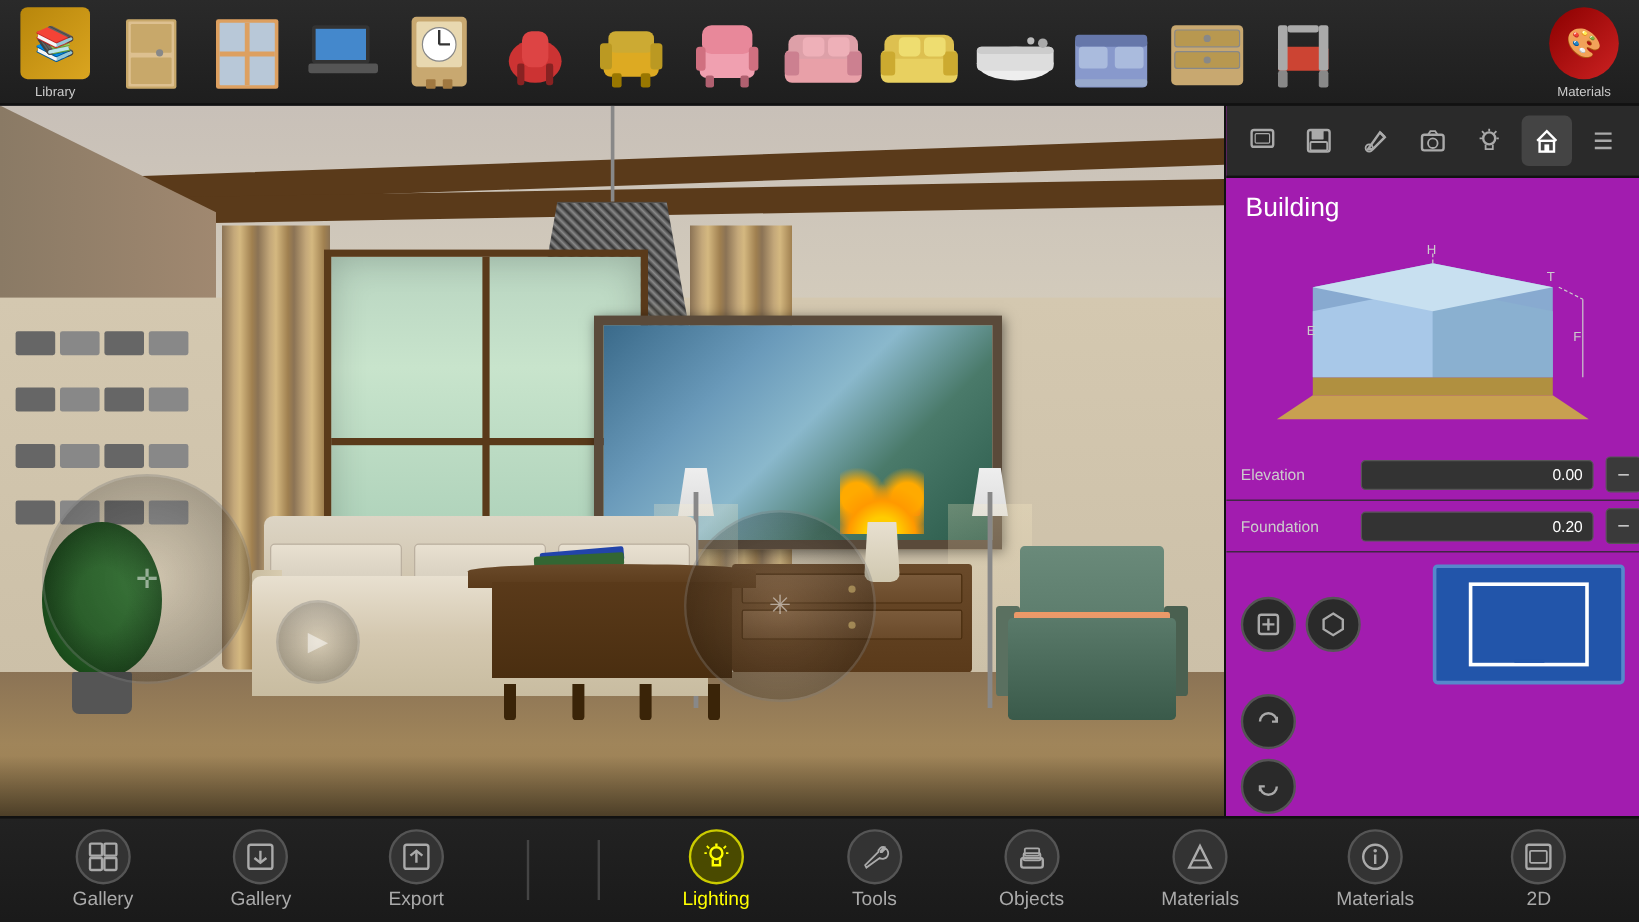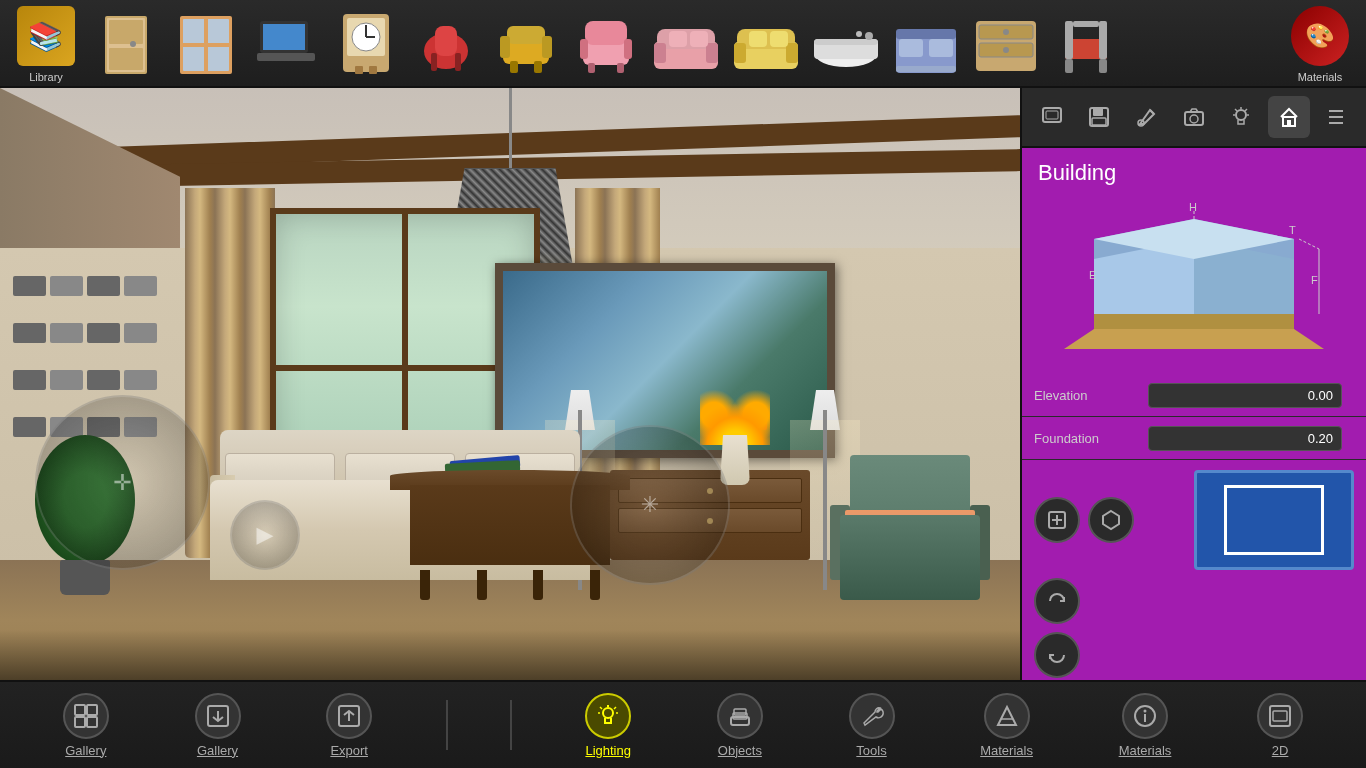--- a/index.html
+++ b/index.html
@@ -348,21 +348,21 @@
     }
 
     
     .building-diagram {
       width: 100%; height: 180px; display: flex; align-items: center; justify-content: center;
       position: relative; padding: 10px;
     }
 
     
     .rp-field-row {
-      display: flex; align-items: center; padding: 6px 12px; gap: 24px;
+      display: flex; align-items: center; padding: 6px 12px; gap: 10px;
       border-bottom: 1px solid #2a2a2a;
     }
     .rp-field-label {
       width: 90px; font-size: 13px; color: #ccc; flex-shrink: 0;
     }
     .rp-field-input {
       flex: 1; background: #333; border: 1px solid #555; border-radius: 4px;
       color: #fff; font-size: 13px; padding: 4px 8px; text-align: right;
     }
     .rp-btn {
@@ -411,21 +411,21 @@
       display: flex; flex-direction: column; align-items: center; justify-content: center;
       cursor: pointer; padding: 4px 12px; min-width: 70px;
     }
     .bt-icon {
       width: 46px; height: 46px; border-radius: 50%;
       background: #333; border: 2px solid #555;
       display: flex; align-items: center; justify-content: center;
       font-size: 20px; color: #aaa;
     }
     .bt-icon.active { background: #4a4a00; border-color: #cccc00; color: #ffff00; }
-    .bt-label { font-size: 13px; color: #aaa; margin-top: 4px; text-decoration: underline; }
+    .bt-label { font-size: 16px; color: #aaa; margin-top: 4px; }
     .bt-label.active { color: #ffff00; }
     .bt-divider { width: 2px; height: 50px; background: #444; flex-shrink: 0; }
     .bt-icon.dimmed { opacity: 0.4; }
 
     
     #right-panel::-webkit-scrollbar { width: 6px; }
     #right-panel::-webkit-scrollbar-track { background: #1e1e1e; }
     #right-panel::-webkit-scrollbar-thumb { background: #444; border-radius: 3px; }
   </style>
 </head>
@@ -883,34 +883,34 @@
           <line x1="21" y1="10" x2="23" y2="10" stroke="#ffff00" stroke-width="1.5"></line>
           <line x1="5" y1="4" x2="7" y2="6" stroke="#ffff00" stroke-width="1.5"></line>
           <line x1="21" y1="4" x2="19" y2="6" stroke="#ffff00" stroke-width="1.5"></line>
         </svg>
     </div>
     <span class="bt-label active">Lighting</span>
   </div>
   <div class="bt-item">
     <div class="bt-icon">
       <svg width="26" height="26" viewBox="0 0 26 26">
+          <path d="M5 20 L16 9 A4 4 0 0 1 21 5 L18 8 L18 9 L19 9 L22 6 A4 4 0 0 1 17 14 L6 22 Z" fill="none" stroke="#aaa" stroke-width="1.5"></path>
+        </svg>
+    </div>
+    <span class="bt-label">Tools</span>
+  </div>
+  <div class="bt-item">
+    <div class="bt-icon">
+      <svg width="26" height="26" viewBox="0 0 26 26">
           <rect x="4" y="14" width="18" height="8" fill="none" stroke="#aaa" stroke-width="2" rx="2"></rect>
           <rect x="6" y="10" width="14" height="6" fill="none" stroke="#aaa" stroke-width="1.5" rx="1"></rect>
           <rect x="7" y="6" width="12" height="6" fill="none" stroke="#aaa" stroke-width="1.5" rx="1"></rect>
         </svg>
     </div>
     <span class="bt-label">Objects</span>
-  </div>
-  <div class="bt-item">
-    <div class="bt-icon">
-      <svg width="26" height="26" viewBox="0 0 26 26">
-          <path d="M5 20 L16 9 A4 4 0 0 1 21 5 L18 8 L18 9 L19 9 L22 6 A4 4 0 0 1 17 14 L6 22 Z" fill="none" stroke="#aaa" stroke-width="1.5"></path>
-        </svg>
-    </div>
-    <span class="bt-label">Tools</span>
   </div>
   <div class="bt-item">
     <div class="bt-icon">
       <svg width="26" height="26" viewBox="0 0 26 26">
           <path d="M4 22 L13 4 L22 22 Z" fill="none" stroke="#aaa" stroke-width="2"></path>
           <path d="M7 16 L19 16" stroke="#aaa" stroke-width="1.5"></path>
         </svg>
     </div>
     <span class="bt-label">Materials</span>
   </div>

